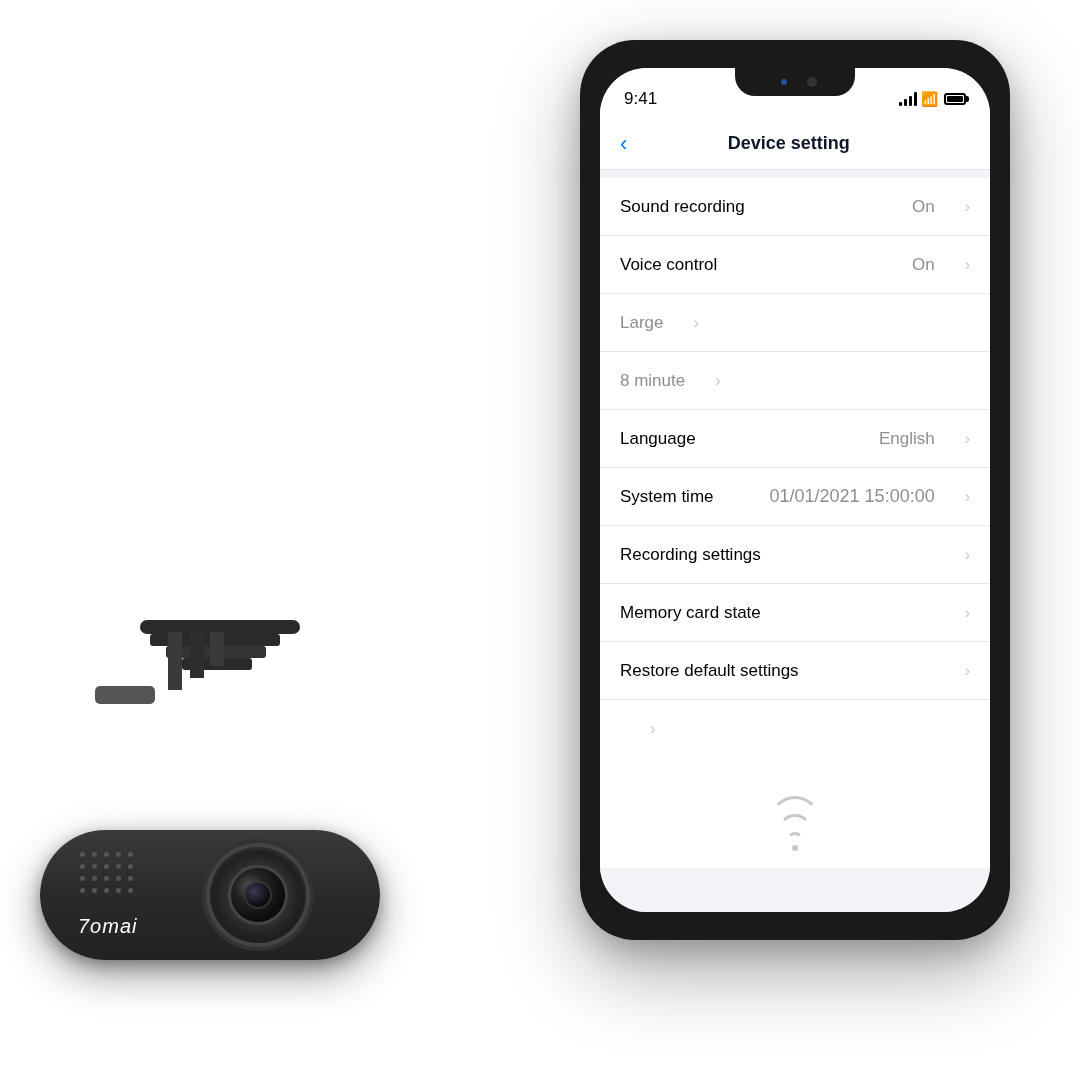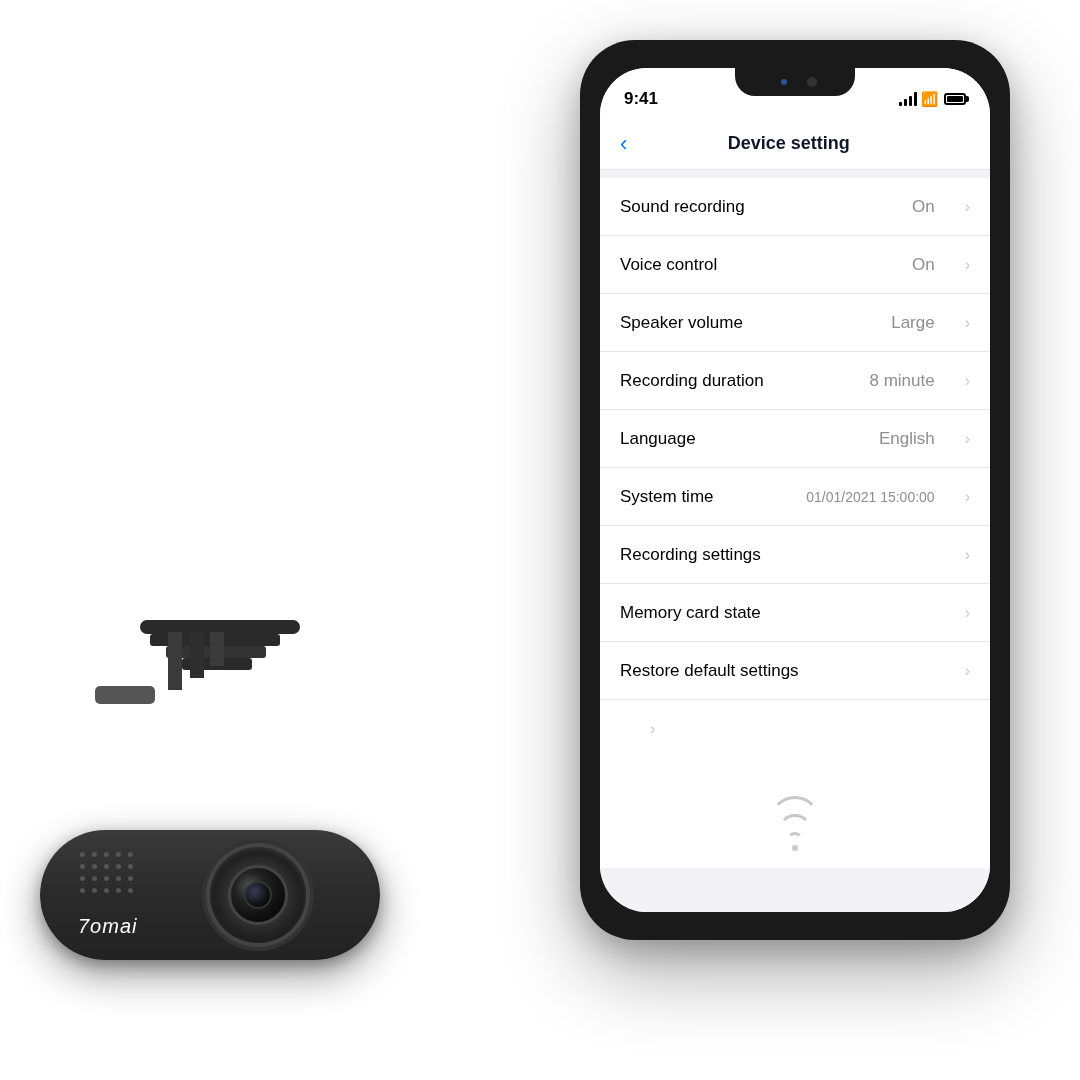--- a/index.html
+++ b/index.html
@@ -129,21 +129,21 @@
       background: #ffffff;
       display: flex;
       align-items: center;
       justify-content: space-between;
       padding: 12px 24px 0;
       flex-shrink: 0;
     }
 
     .status-time {
       font-size: 17px;
-      font-weight: 700;
+      font-weight: 400;
       color: #000;
     }
 
     .notch {
       width: 120px;
       height: 28px;
       background: #1a1a1a;
       border-radius: 0 0 20px 20px;
       position: absolute;
       top: 0;
@@ -392,40 +392,38 @@
             <span class="chevron">›</span>
           </div>
 
           <div class="settings-item">
             <span class="settings-item-label">Voice control</span>
             <span class="settings-item-value">On</span>
             <span class="chevron">›</span>
           </div>
 
           <div class="settings-item">
-            <span class="settings-item-label">Speaker volume</span>
             <span class="settings-item-value">Large</span>
             <span class="chevron">›</span>
           </div>
 
           <div class="settings-item">
-            <span class="settings-item-label">Recording duration</span>
             <span class="settings-item-value">8 minute</span>
             <span class="chevron">›</span>
           </div>
 
           <div class="settings-item">
             <span class="settings-item-label">Language</span>
             <span class="settings-item-value">English</span>
             <span class="chevron">›</span>
           </div>
 
           <div class="settings-item">
             <span class="settings-item-label">System time</span>
-            <span class="settings-item-value" style="font-size:14px;">01/01/2021 15:00:00</span>
+            <span class="settings-item-value" style="font-size:18px;">01/01/2021 15:00:00</span>
             <span class="chevron">›</span>
           </div>
 
           <div class="settings-item">
             <span class="settings-item-label">Recording settings</span>
             <span class="settings-item-value"></span>
             <span class="chevron">›</span>
           </div>
 
           <div class="settings-item">

